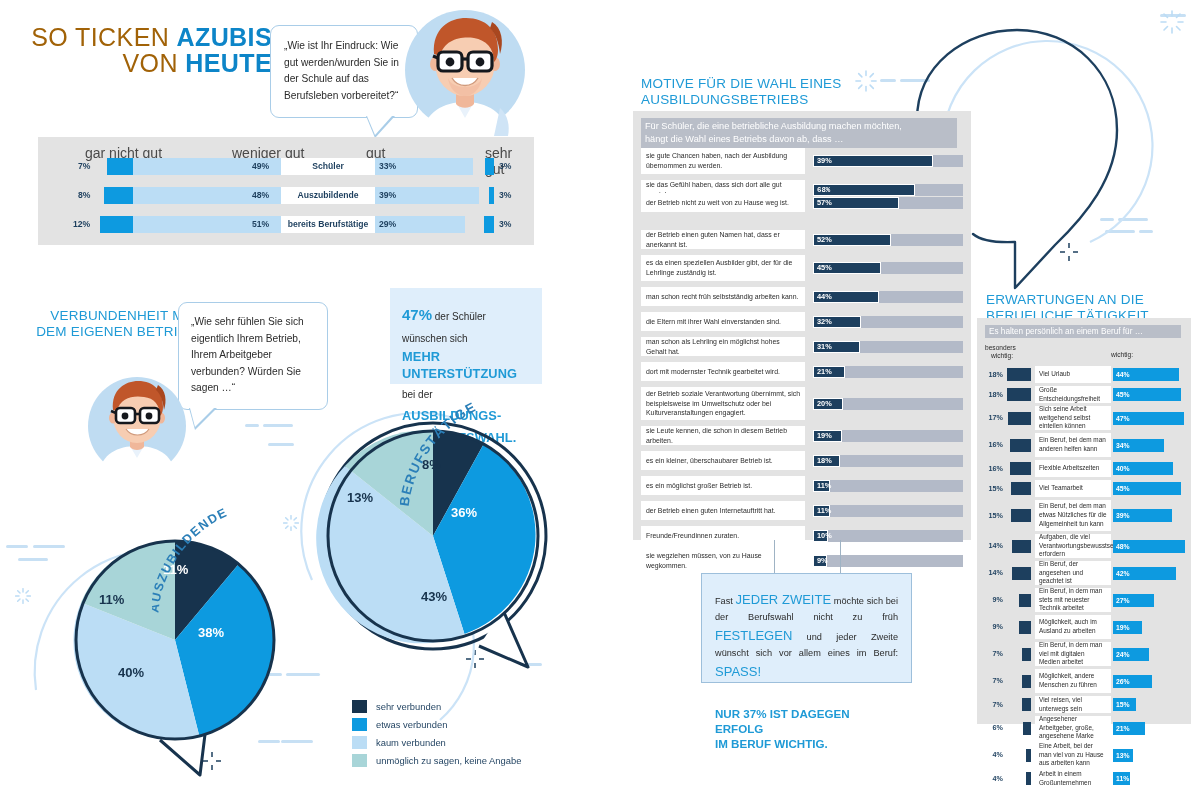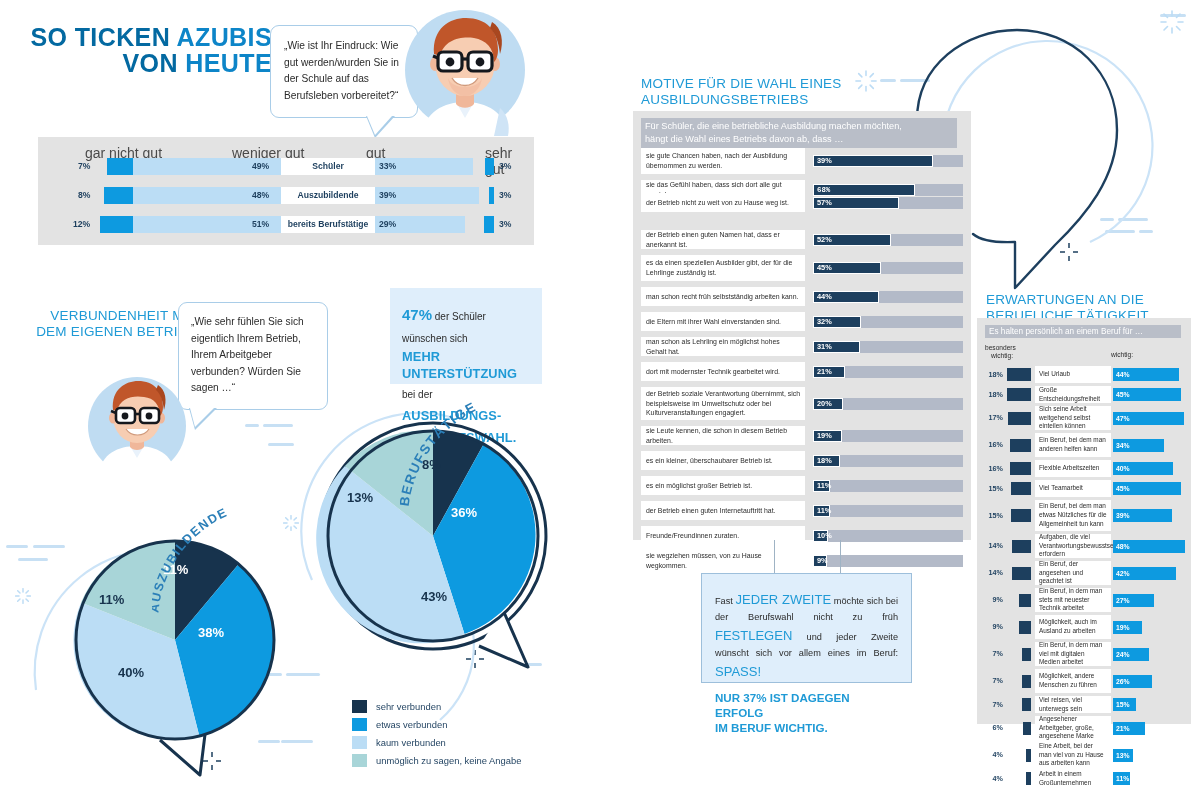--- a/index.html
+++ b/index.html
@@ -10,21 +10,21 @@
     position: relative;
     overflow: hidden;
     color: #1d3f5e;
   }
   .stage { position: absolute; left: 0; top: 0; width: 1200px; height: 800px; }
   .abs { position: absolute; }
 
   
   #headline { left: 12px; top: 24px; width: 260px; text-align: right; line-height: 1.05; }
   #headline .l1, #headline .l2 { font-size: 25px; letter-spacing: .4px; white-space: nowrap; }
-  #headline .lite { color: #0369a1; font-weight: 700; }
+  #headline .lite { color: #a16207; font-weight: 400; }
   #headline .bold { color: #0d85c8; font-weight: 700; }
 
   
   .bubble {
     background: #fff; border: 1.4px solid #a9cde8; border-radius: 9px;
     color: #2b2b2b; font-size: 10.2px; line-height: 1.62;
   }
   #hdr-bubble { left: 270px; top: 25px; width: 148px; padding: 12px 13px 13px 13px; }
   #hdr-bubble .tail-out {
     position:absolute; left: 95px; bottom: -21px; width:0; height:0;
@@ -100,21 +100,21 @@
 
   
   .conn { position:absolute; background:#9fb3c4; width:1px; }
   .conn-dot { position:absolute; width:5px; height:5px; border-radius:50%; border:1px solid #9fb3c4; background:#dfeefb; }
 
   
   #callout { left: 701px; top: 573px; width: 211px; height: 110px; background:#dfeefb;
              border: 1px solid #9dbfdb; padding: 15px 13px 0 13px; }
   #callout .p1 { font-size: 9.2px; color:#2b2b2b; line-height: 1.62; text-align: justify; }
   #callout .hl { color:#1f9ad6; font-weight:400; font-size: 13px; }
-  #callout .p2 { margin-top: 8px; font-size: 11.6px; font-weight:700; color:#1f9ad6; line-height: 1.3; }
+  #callout .p2 { margin-top: 24px; font-size: 11.6px; font-weight:700; color:#1f9ad6; line-height: 1.3; }
 
   
   #panel-right { left: 977px; top: 318px; width: 214px; height: 406px; background:#e3e3e3; }
   #right-sub { position:absolute; left: 8px; top: 7px; width: 196px; background:#b9bec8;
                color:#fff; font-size: 8.2px; padding: 2px 4px; }
   .rt-hdr { position:absolute; font-size: 6.6px; color:#2b2b2b; line-height:1.2; }
   .rt-row { position:absolute; left: 4px; width: 206px; }
   .rt-pct-l { position:absolute; left:0; top:0; width: 22px; text-align:right;
               font-size: 7.2px; font-weight:700; color:#1d3f5e; }
   .rt-sw { position:absolute; background:#1d3f5e; }

